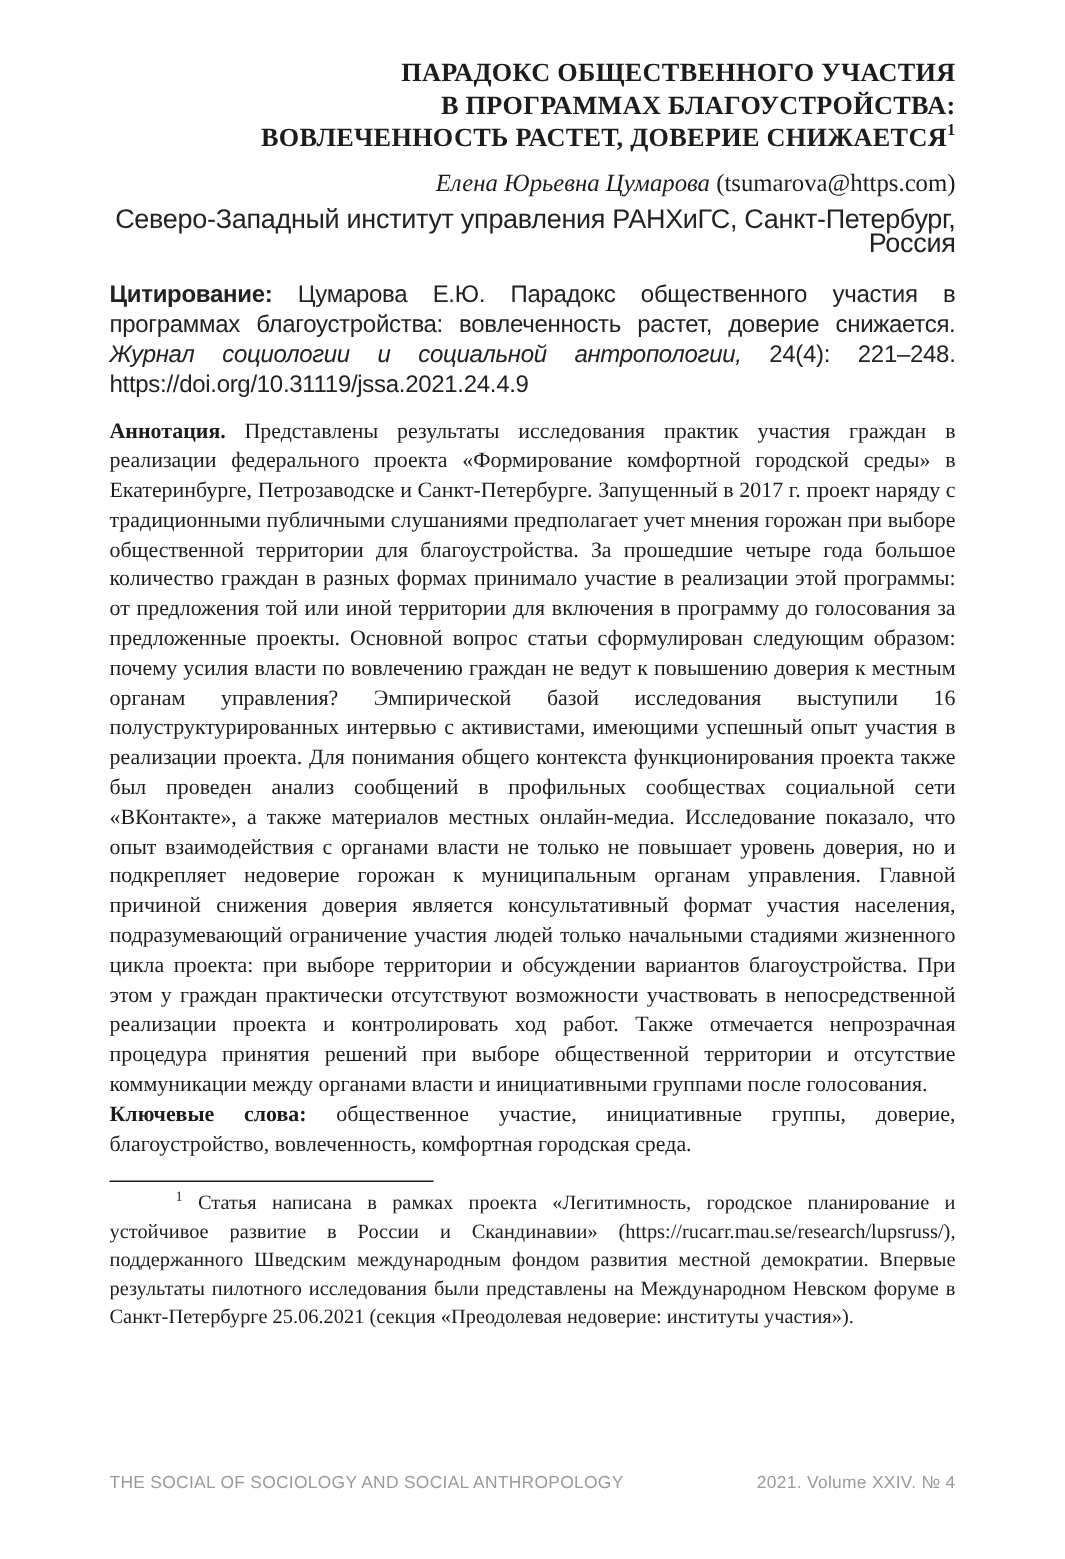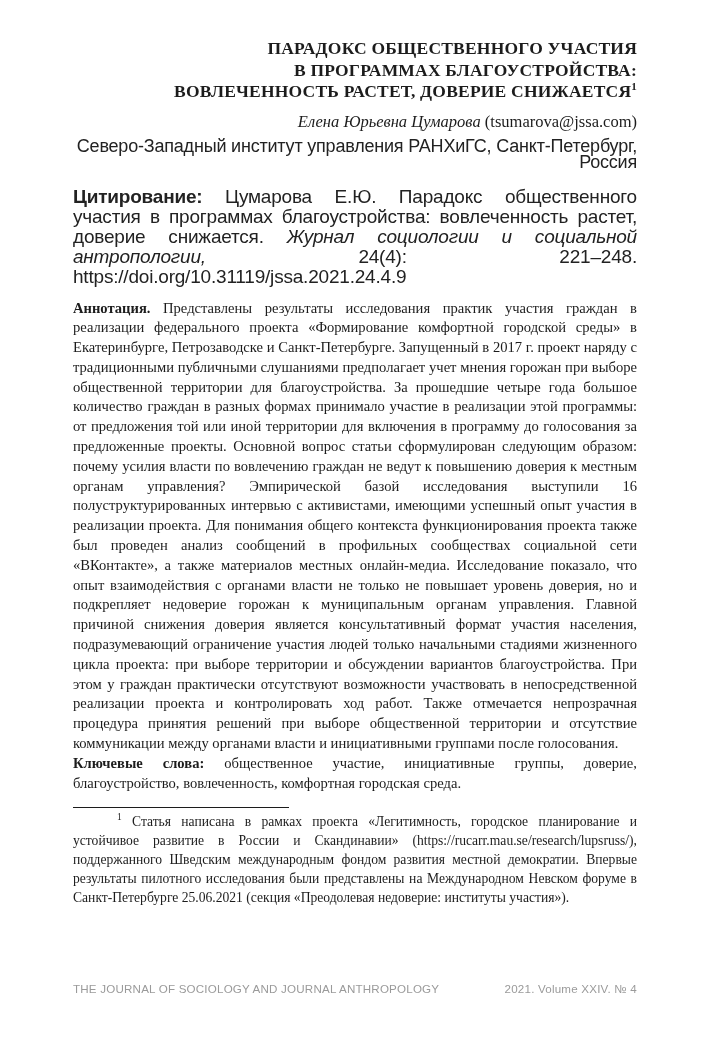--- a/index.html
+++ b/index.html
@@ -53,21 +53,21 @@
     font-family: "Liberation Sans", "DejaVu Sans", sans-serif;
     font-size: 18px;
     line-height: 16px;
     letter-spacing: -0.2px;
     color: #222222;
   }
   
   p.citation {
     margin: 17px 0 0 0;
     font-family: "Liberation Sans", "DejaVu Sans", sans-serif;
-    font-size: 19px;
+    font-size: 16px;
     line-height: 20px;
     letter-spacing: -0.2px;
     text-align: justify;
     color: #222222;
   }
   p.citation .cite-label { font-weight: bold; }
   p.citation .journal-italic { font-style: italic; }
   
   p.abstract, p.keywords {
     margin: 12px 0 0 0;
@@ -118,21 +118,21 @@
 <div class="page-content">
 
   <header class="title-block">
     <h1 class="article-title">
       <span class="t-line">ПАРАДОКС ОБЩЕСТВЕННОГО УЧАСТИЯ</span>
       <span class="t-line">В ПРОГРАММАХ БЛАГОУСТРОЙСТВА:</span>
       <span class="t-line"><span>ВОВЛЕЧЕННОСТЬ РАСТЕТ, ДОВЕРИЕ СНИЖАЕТСЯ</span><sup>1</sup></span>
     </h1>
     <div class="author-line">
       <span class="author-name">Елена Юрьевна Цумарова</span>
-      <span class="author-email">(tsumarova@jssa.com)</span>
+      <span class="author-email">(tsumarova@https.com)</span>
     </div>
     <div class="affiliation-line">Северо-Западный институт управления РАНХиГС, Санкт-Петербург, Россия</div>
   </header>
 
   <p class="citation">
     <span class="cite-label">Цитирование:</span>
     <span>Цумарова Е.Ю. Парадокс общественного участия в программах благоустройства: вовлеченность растет, доверие снижается.</span>
     <span class="journal-italic">Журнал социологии и социальной антропологии,</span>
     <span>24(4): 221–248. https://doi.org/10.31119/jssa.2021.24.4.9</span>
   </p>
@@ -151,15 +151,15 @@
     <hr class="fn-rule">
     <p class="fn-text">
       <sup>1</sup>
       <span>Статья написана в рамках проекта «Легитимность, городское планирование и устойчивое развитие в России и Скандинавии» (https://rucarr.mau.se/research/lupsruss/), поддержанного Шведским международным фондом развития местной демократии. Впервые результаты пилотного исследования были представлены на Международном Невском форуме в Санкт-Петербурге 25.06.2021 (секция «Преодолевая недоверие: институты участия»).</span>
     </p>
   </div>
 
 </div>
 
 <footer class="page-footer">
-  <span>THE JOURNAL OF SOCIOLOGY AND JOURNAL ANTHROPOLOGY</span>
+  <span>THE SOCIAL OF SOCIOLOGY AND SOCIAL ANTHROPOLOGY</span>
   <span>2021. Volume XXIV. № 4</span>
 </footer>
 
 </body></html>

